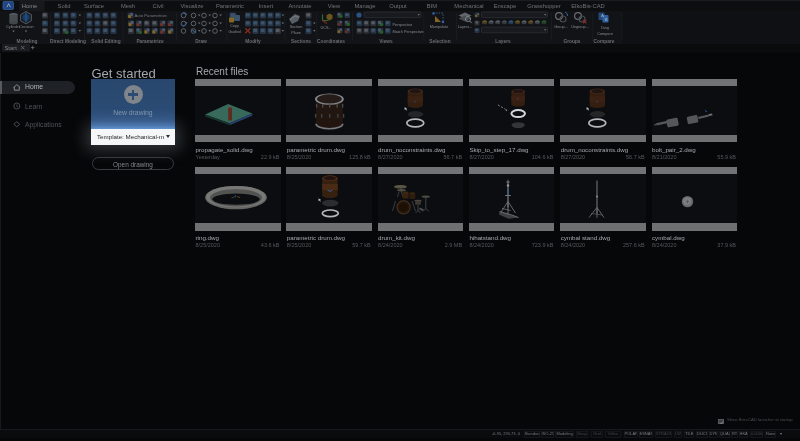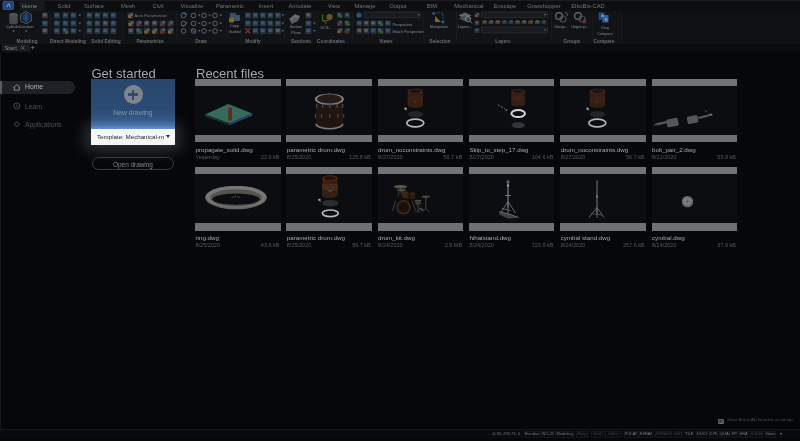--- a/index.html
+++ b/index.html
@@ -358,21 +358,21 @@
 <div style="position:absolute;left:0;top:30px;width:84px;text-align:center;font-size:6.8px;color:#8097ad">New drawing</div>
 </div>
 <div style="position:absolute;left:91px;top:128.5px;width:84px;height:16px;background:#f5f6f7;box-shadow:0 0 16px 5px rgba(185,200,220,0.25)">
 <div style="position:absolute;left:6px;top:4.8px;font-size:6.2px;color:#1f2225">Template: Mechanical-m</div>
 <div style="position:absolute;right:5px;top:6.5px;width:0;height:0;border-left:2.6px solid transparent;border-right:2.6px solid transparent;border-top:3.6px solid #2a2d30"></div>
 </div>
 <div style="position:absolute;left:92px;top:156.5px;width:82px;height:13px;border:1px solid #383c41;border-radius:7px">
 <div style="position:absolute;left:0;top:3px;width:100%;text-align:center;font-size:6.4px;color:#84898e">Open drawing</div>
 </div>
 
-<div style="position:absolute;left:196px;top:65.5px;font-size:13px;color:#a5a9ad">Recent files</div>
+<div style="position:absolute;left:196px;top:65.5px;font-size:10px;color:#a5a9ad">Recent files</div>
 <div style="position:absolute;left:195.0px;top:78.5px;width:85.5px;height:82px">
 <div style="position:absolute;left:0;top:0;width:85.5px;height:7.5px;background:#717375"></div>
 <div style="position:absolute;left:0;top:7.5px;width:85.5px;height:48.8px;background:#0b0d10"></div>
 <svg width="85.5" height="48.8" viewBox="0 0 85.5 48.8" style="position:absolute;left:0;top:7.5px">
       <path d="M10 28.5 L33.2 18.1 L57.3 27.6 L34.5 37.2 Z" fill="#386a5b"></path>
       <path d="M34.5 37.2 L57.3 27.6 L57.3 29.7 L34.5 39.3 Z" fill="#27406c"></path>
       <path d="M10 28.5 L34.5 37.2 L34.5 39.3 L10 30.6 Z" fill="#17342c"></path>
       <rect x="33.2" y="21.7" width="3.8" height="12.8" rx="0.6" fill="#5e2a22"></rect>
       <ellipse cx="35.1" cy="21.8" rx="1.9" ry="0.75" fill="#74382c"></ellipse>
     </svg>

